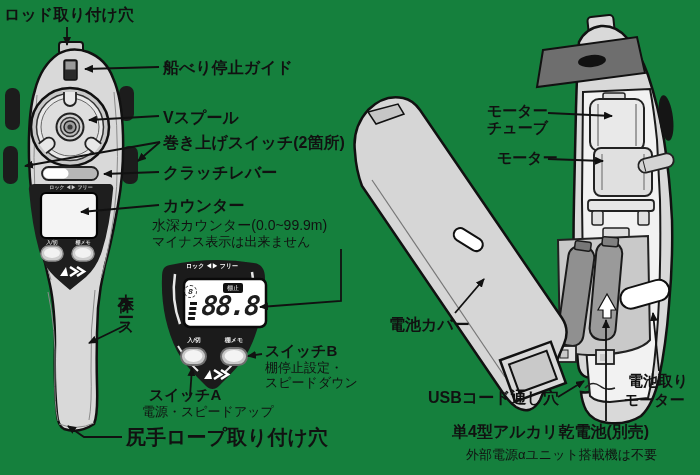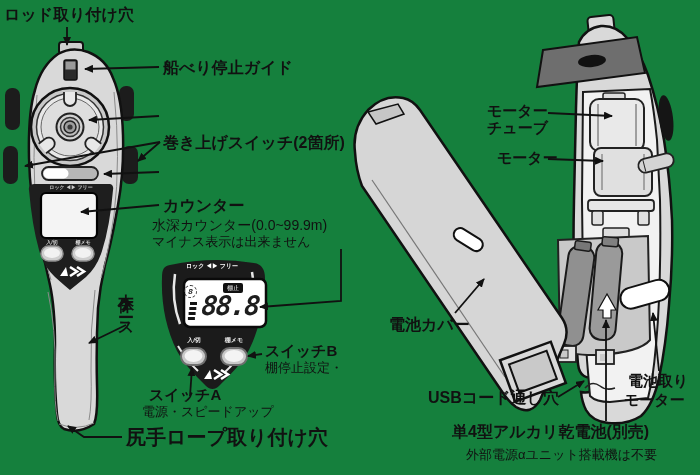--- a/index.html
+++ b/index.html
@@ -192,27 +192,30 @@
     <path d="M 548,159 L 603,161" marker-end="url(#ah)"></path>
     <path d="M 455,313 L 484,279" marker-end="url(#ah)"></path>
     <path d="M 558,397 L 584,381" marker-end="url(#ah)"></path>
     <path d="M 659,371 L 653,313" marker-end="url(#ah)"></path>
     <path d="M 606,421 L 606,320" marker-end="url(#ah)"></path>
   </g>
 </svg>
 
   <div class="lbl b16" style="left:4px;top:6px">ロッド取り付け穴</div>
   <div class="lbl b16" style="left:163px;top:59px">船べり停止ガイド</div>
+  <div class="lbl b16" style="left:163px;top:109px">Vスプール</div>
   <div class="lbl b16" style="left:163px;top:134px">巻き上げスイッチ(2箇所)</div>
+  <div class="lbl b16" style="left:163px;top:164px">クラッチレバー</div>
   <div class="lbl b16" style="left:163px;top:197px">カウンター</div>
   <div class="lbl b14" style="left:152px;top:218px">水深カウンター(0.0~99.9m)</div>
   <div class="lbl r13" style="left:152px;top:235px">マイナス表示は出来ません</div>
   <div class="lbl b16 vert" style="left:117px;top:281px;height:108px">本体ケース</div>
   <div class="lbl b15" style="left:265px;top:343px">スイッチB</div>
   <div class="lbl r13" style="left:265px;top:361px">棚停止設定・</div>
+  <div class="lbl r13" style="left:265px;top:376px">スピードダウン</div>
   <div class="lbl b15" style="left:149px;top:387px">スイッチA</div>
   <div class="lbl r13" style="left:142px;top:405px">電源・スピードアップ</div>
   <div class="lbl b17" style="left:126px;top:426px">尻手ロープ取り付け穴</div>
 
   <div class="lbl b15" style="left:487px;top:103px">モーター</div>
   <div class="lbl b15" style="left:487px;top:120px">チューブ</div>
   <div class="lbl b15" style="left:497px;top:150px">モーター</div>
   <div class="lbl b16" style="left:389px;top:316px">電池カバー</div>
   <div class="lbl b16" style="left:428px;top:389px">USBコード通し穴</div>
   <div class="lbl b15" style="left:628px;top:373px">電池取り</div>

